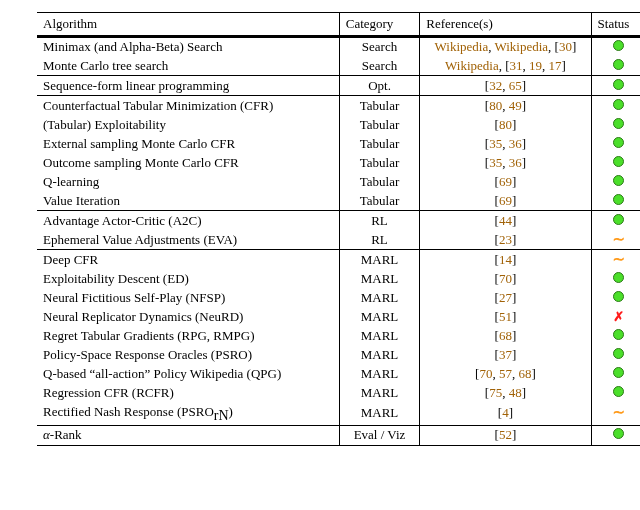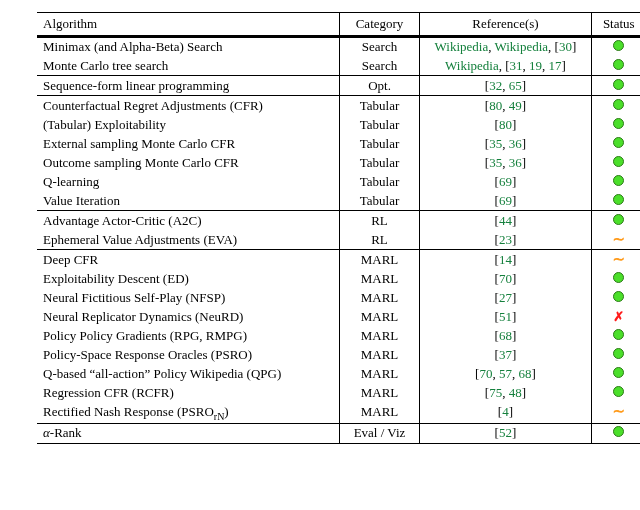--- a/index.html
+++ b/index.html
@@ -13,21 +13,21 @@
     box-sizing: border-box;
   }
   table {
     border-collapse: collapse;
     width: 100%;
     table-layout: fixed;
     margin-left: 23px;
   }
   th {
     font-weight: normal;
-    text-align: center;
+    text-align: left;
     padding: 3px 6px;
     border-bottom: 1px solid #000;
   }
   th:first-child { text-align: left; }
   thead tr:first-child { border-top: 1.6px solid #000; }
   thead tr:first-child th { border-top: 1.6px solid #000; }
   .dbl-bottom th { border-bottom: 2.4px double #000; position: relative; }
   
   .dbl-bottom th::after {
     content:"";
@@ -41,41 +41,41 @@
   }
   col.alg   { width: 300px; }
   col.cat   { width: 80px; }
   col.refs  { width: 170px; }
   col.stat  { width: 56px; }
   .vline-l { border-left: 1px solid #000; }
   .vline-r { border-right: 3px solid #c2410c; }
   .center { text-align: center; }
   .section-rule td { border-top: 1px solid #000; }
   tbody tr:last-child td { border-bottom: 1.6px solid #000; }
-  a.ref { color: #15803d; text-decoration: none; }
+  a.ref { color: #a16207; text-decoration: none; }
   .status-dot {
     display: inline-block;
     width: 11px; height: 11px;
     border-radius: 50%;
     background: #4bdf2a;
     border: 1px solid #2c7a17;
     box-sizing: border-box;
   }
   .status-tilde {
     color: #ff9a1a;
     font-weight: bold;
     font-size: 15px;
     line-height: 11px;
   }
   .status-x {
     color: #ff1a1a;
     font-weight: bold;
     font-size: 13px;
   }
-  .sub { font-size: 10px; vertical-align: sub; }
+  .sub { font-size: 14px; vertical-align: sub; }
 </style>
 </head>
 <body>
 
 <table>
   <colgroup>
     <col class="alg">
       <col class="cat">
       <col class="refs">
       <col class="stat">
@@ -101,21 +101,21 @@
         <td class="vline-l center"><a class="ref" href="#">Wikipedia</a>, [<a class="ref" href="#">31</a>, <a class="ref" href="#">19</a>, <a class="ref" href="#">17</a>]</td>
         <td class="vline-l vline-r center"><span class="status-dot"></span></td>
       </tr>
       <tr class="section-rule">
         <td>Sequence-form linear programming</td>
         <td class="vline-l center">Opt.</td>
         <td class="vline-l center">[<a class="ref" href="#">32</a>, <a class="ref" href="#">65</a>]</td>
         <td class="vline-l vline-r center"><span class="status-dot"></span></td>
       </tr>
       <tr class="section-rule">
-        <td>Counterfactual Regret Adjustments (CFR)</td>
+        <td>Counterfactual Tabular Minimization (CFR)</td>
         <td class="vline-l center">Tabular</td>
         <td class="vline-l center">[<a class="ref" href="#">80</a>, <a class="ref" href="#">49</a>]</td>
         <td class="vline-l vline-r center"><span class="status-dot"></span></td>
       </tr>
       <tr>
         <td>(Tabular) Exploitability</td>
         <td class="vline-l center">Tabular</td>
         <td class="vline-l center">[<a class="ref" href="#">80</a>]</td>
         <td class="vline-l vline-r center"><span class="status-dot"></span></td>
       </tr>
@@ -173,21 +173,21 @@
         <td class="vline-l center">[<a class="ref" href="#">27</a>]</td>
         <td class="vline-l vline-r center"><span class="status-dot"></span></td>
       </tr>
       <tr>
         <td>Neural Replicator Dynamics (NeuRD)</td>
         <td class="vline-l center">MARL</td>
         <td class="vline-l center">[<a class="ref" href="#">51</a>]</td>
         <td class="vline-l vline-r center"><span class="status-x">✗</span></td>
       </tr>
       <tr>
-        <td>Policy Policy Gradients (RPG, RMPG)</td>
+        <td>Regret Tabular Gradients (RPG, RMPG)</td>
         <td class="vline-l center">MARL</td>
         <td class="vline-l center">[<a class="ref" href="#">68</a>]</td>
         <td class="vline-l vline-r center"><span class="status-dot"></span></td>
       </tr>
       <tr>
         <td>Policy-Space Response Oracles (PSRO)</td>
         <td class="vline-l center">MARL</td>
         <td class="vline-l center">[<a class="ref" href="#">37</a>]</td>
         <td class="vline-l vline-r center"><span class="status-dot"></span></td>
       </tr>

